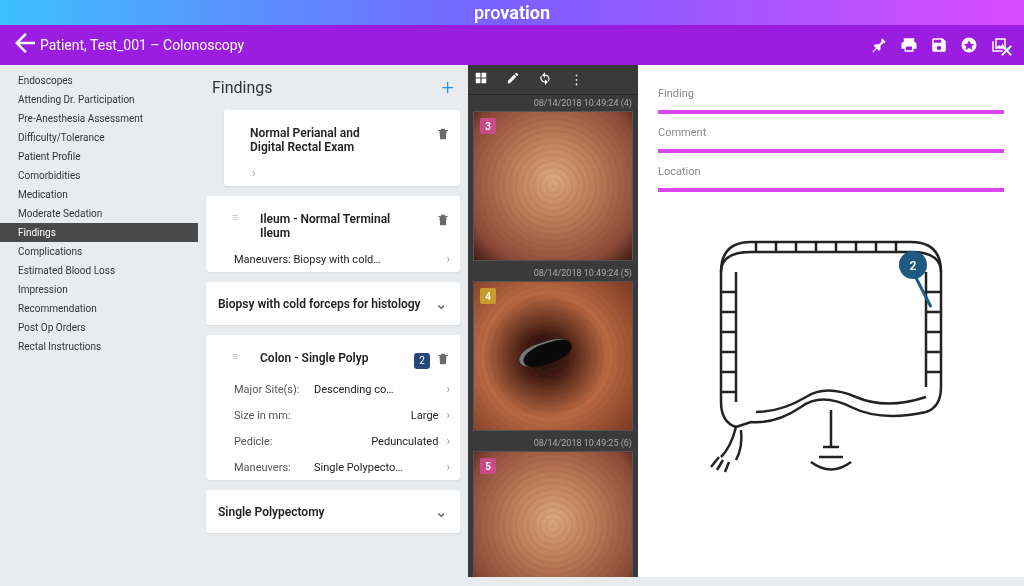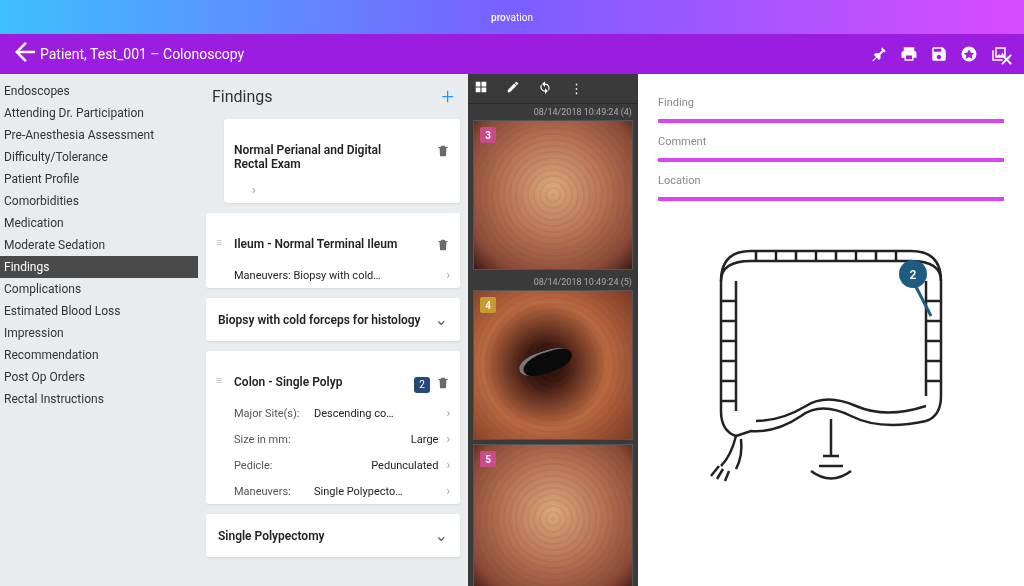--- a/index.html
+++ b/index.html
@@ -1,53 +1,53 @@
 <!DOCTYPE html>
 <html><head>
 <meta charset="utf-8">
 <style>
 * { box-sizing: border-box; margin: 0; padding: 0; font-family: -apple-system, BlinkMacSystemFont, "Segoe UI", Roboto, Arial, sans-serif; }
 body { width: 1024px; height: 586px; overflow: hidden; background: #e9ecef; }
 
 .top-brand {
-  height: 34px;
+  height: 25px;
   background: linear-gradient(90deg, #3ec0ff 0%, #7a5fff 50%, #d94bff 100%);
   display: flex; align-items: center; justify-content: center;
-  color: #fff; font-size: 10px; font-weight: 500; text-align: right;
+  color: #fff; font-size: 18px; font-weight: 500; text-align: right;
 }
-.top-brand span.light { font-weight: 400; }
+.top-brand span.light { font-weight: 700; }
 
 .app-header {
   height: 40px; background: #9a1de0;
   display: flex; align-items: center; padding: 16px 10px;
   color: #fff;
 }
 .app-header .back { width: 30px; font-size: 18px; cursor: pointer; }
 .app-header .title { font-size: 14px; flex: 0 0 auto; }
 .app-header .spacer { flex: 1; }
 .app-header .hicon { width: 30px; text-align: center; font-size: 16px; cursor: pointer; }
 .app-header .hicon svg { width: 18px; height: 18px; fill: #fff; display: block; margin: 0 auto; }
 .hicon.dot { position: relative; }
 .hicon.dot::after { content: ""; position: absolute; right: 4px; bottom: 2px; width: 5px; height: 5px; background: #2196f3; border-radius: 50%; }
 
 .main { display: flex; height: calc(586px - 74px); }
 
 .sidebar { width: 198px; background: #e9ecef; padding-top: 6px; }
-.sidebar .item { font-size: 12px; color: #333; padding: 4px 4px; cursor: pointer; }
+.sidebar .item { font-size: 10px; color: #333; padding: 4px 18px; cursor: pointer; }
 .sidebar .item.active { background: #4a4a4a; color: #fff; }
 
 .findings-col { width: 270px; background: #e9ecef; display: flex; flex-direction: column; }
 .findings-head { display: flex; align-items: center; justify-content: space-between; padding: 10px 14px; }
 .findings-head h2 { font-size: 16px; font-weight: 400; color: #333; }
 .findings-head .add { color: #2196f3; font-size: 22px; font-weight: 300; cursor: pointer; }
 .findings-scroll { flex: 1; overflow-y: auto; padding: 0 8px 8px; }
 
 .card { background: #fff; border-radius: 3px; margin-bottom: 10px; box-shadow: 0 1px 2px rgba(0,0,0,.08); }
 .card.indented { margin-left: 18px; }
-.card-head { display: flex; align-items: flex-start; padding: 24px 10px 6px; gap: 8px; }
+.card-head { display: flex; align-items: flex-start; padding: 16px 10px 6px; gap: 18px; margin-left: 16px; }
 .grip { width: 10px; color: #bbb; font-size: 11px; line-height: 1; letter-spacing: -1px; user-select: none; }
 .card-title { flex: 1; font-size: 12px; font-weight: 600; color: #222; }
 .card-actions { display: flex; gap: 6px; align-items: center; }
 .badge { background: #27497a; color: #fff; border-radius: 3px; min-width: 16px; height: 16px; font-size: 10px; display: flex; align-items: center; justify-content: center; padding: 0 4px; }
 .badge.amber { background: #c99a2e; }
 .trash { color: #6b6b6b; cursor: pointer; }
 .trash svg { width: 14px; height: 14px; fill: #6b6b6b; }
 .card-row { display: flex; align-items: center; padding: 6px 10px 6px 28px; font-size: 11px; color: #555; }
 .card-row .label { width: 80px; color: #555; }
 .card-row .val { flex: 1; color: #222; white-space: nowrap; overflow: hidden; text-overflow: ellipsis; }
@@ -264,20 +264,21 @@
             <div class="num-badge nb-pink">3</div>
           </div>
         </div>
         <div class="img-item">
           <div class="img-meta">08/14/2018 10:49:24 (5)</div>
           <div class="img-thumb dark">
             <div class="num-badge nb-amber">4</div>
           </div>
         </div>
         <div class="img-item">
+          <div class="img-meta">08/14/2018 10:49:25 (6)</div>
           <div class="img-thumb ">
             <div class="num-badge nb-pink">5</div>
           </div>
         </div>
       </div>
   </div>
 
   <div class="detail-col">
     <div class="detail-toolbar-wrap">
       <div class="detail-toolbar">

